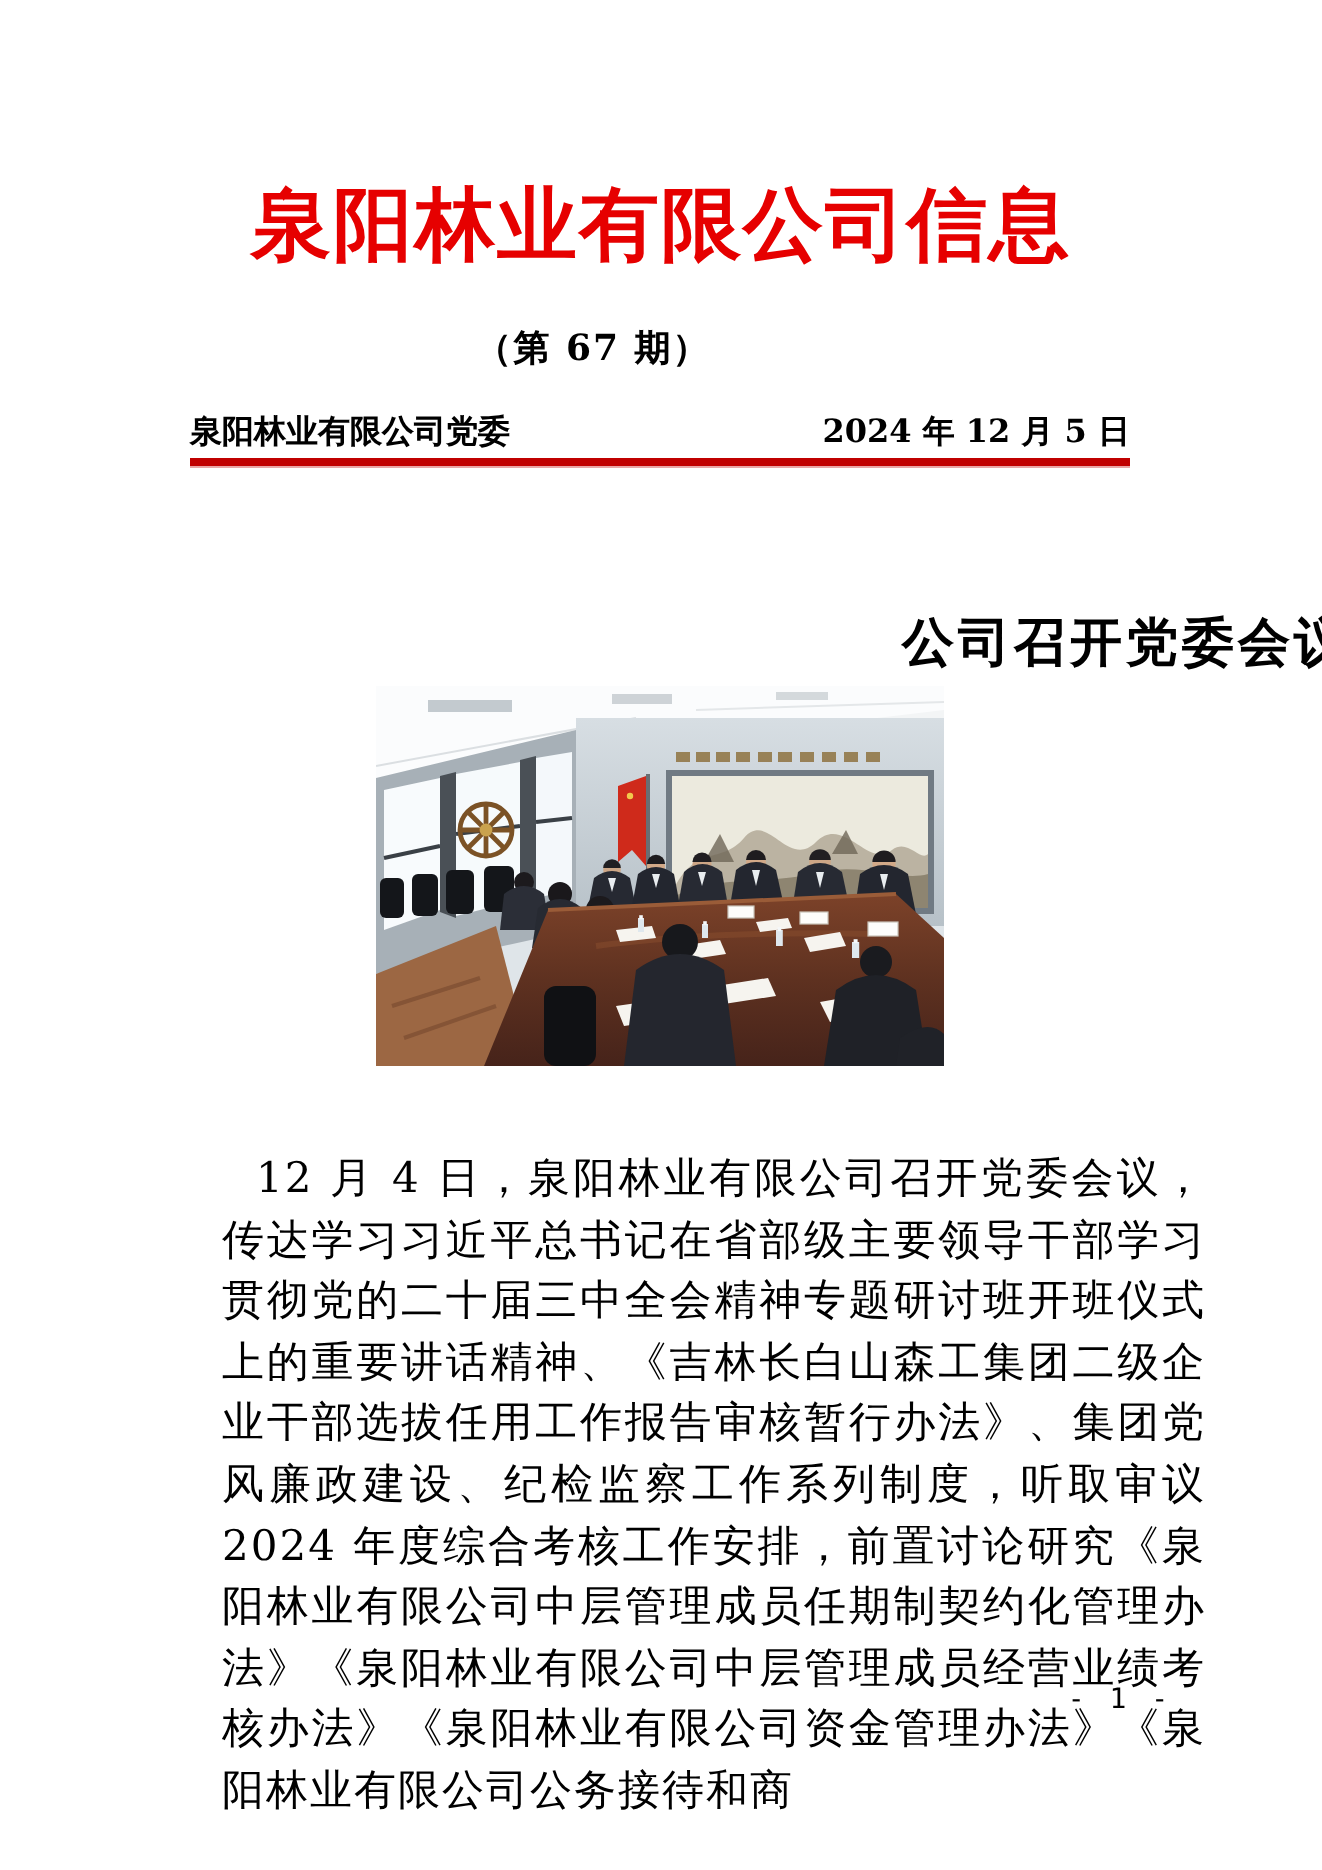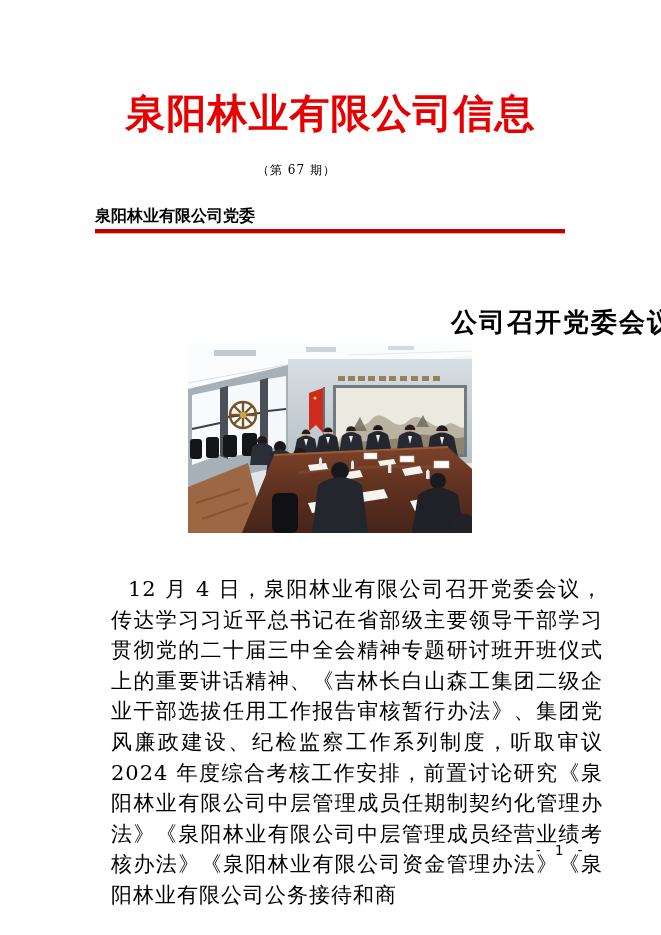--- a/index.html
+++ b/index.html
@@ -12,21 +12,21 @@
     font-family:"DejaVu Serif","Liberation Serif",serif;color:#000;
   }
   .page{position:absolute;inset:0;background:#fff;padding-left:44px;}
   .doc-title{
     position:absolute;top:90px;left:0;width:661px;margin:0;
     text-align:center;font-size:40px;line-height:46px;font-weight:bold;
     color:var(--title-red);letter-spacing:1px;
   }
   .issue-line{
     position:absolute;top:162px;left:0;width:593px;
-    text-align:center;font-size:12px;font-weight:normal;letter-spacing:1px;
+    text-align:center;font-size:18px;font-weight:bold;letter-spacing:1px;
   }
   .meta-row{
     position:absolute;top:206px;left:95px;width:470px;
     display:flex;justify-content:space-between;align-items:center;
     font-size:16px;font-weight:bold;
   }
   .red-rule{
     position:absolute;top:229px;left:95px;width:470px;height:4px;
     background:var(--rule-red);
     box-shadow:0 1px 0 rgba(192,0,0,.35);
@@ -56,20 +56,21 @@
 <body>
 
 <div class="page">
 
   <h1 class="doc-title">泉阳林业有限公司信息</h1>
 
   <div class="issue-line">（第 67 期）</div>
 
   <div class="meta-row">
     <span>泉阳林业有限公司党委</span>
+    <span>2024 年 12 月 5 日</span>
   </div>
 
   <div class="red-rule"></div>
 
   <h2 class="article-title">公司召开党委会议</h2>
 
   <figure class="photo-figure" aria-label="公司党委会议现场：会议室长桌两侧身着深色正装的与会人员，背景为山水画、红旗与窗户">
     <svg viewBox="0 0 284 190" preserveAspectRatio="none" aria-hidden="true">
       <defs>
         <linearGradient id="tbl" x1="0" y1="0" x2="0" y2="1">

